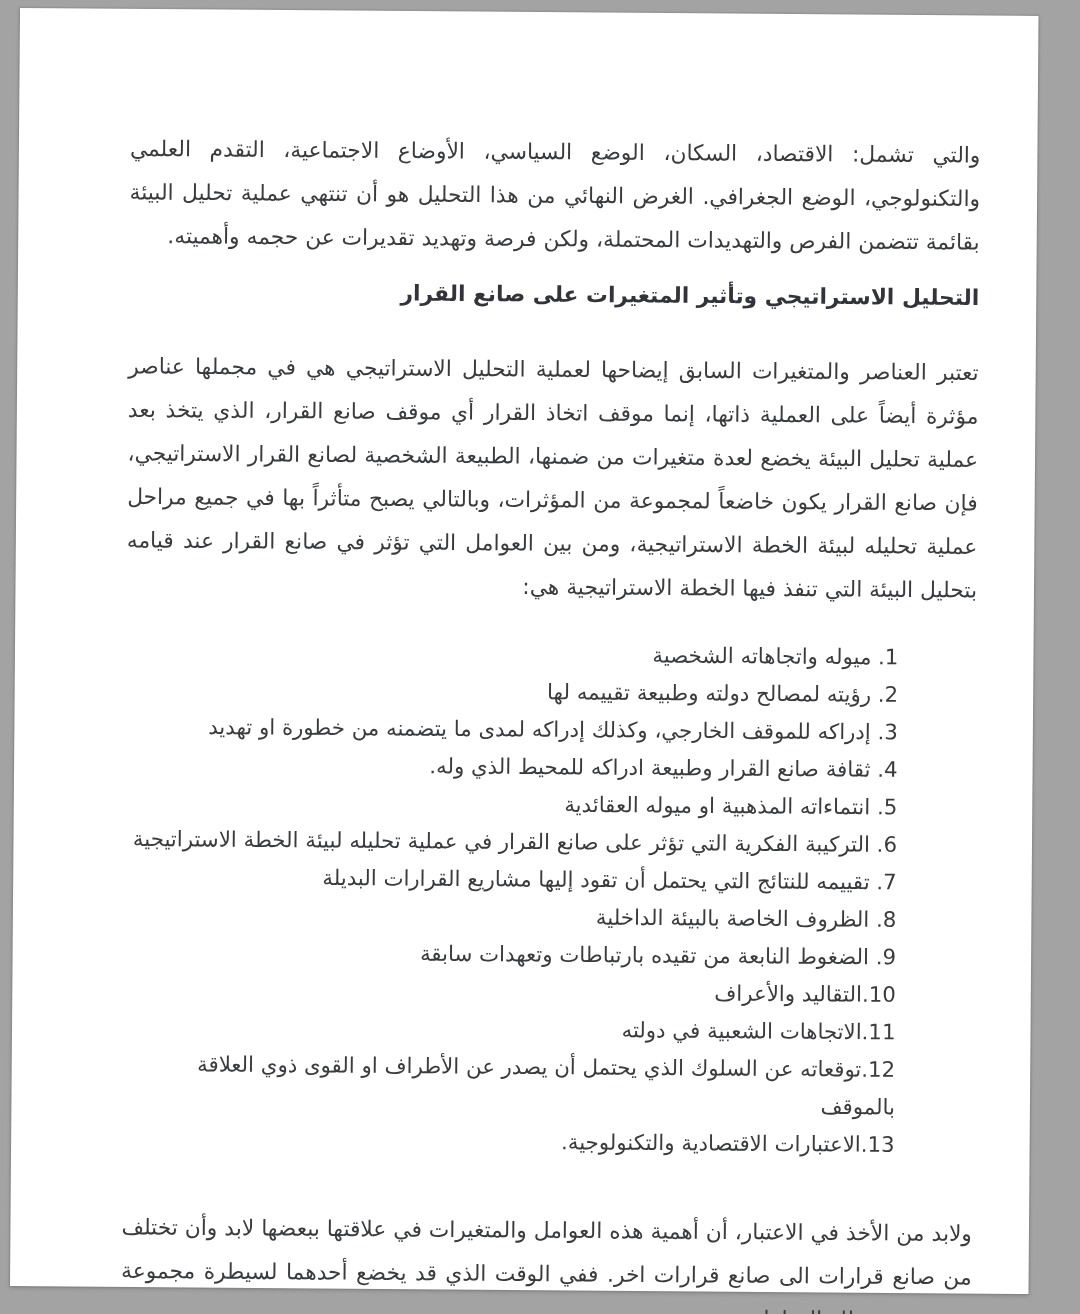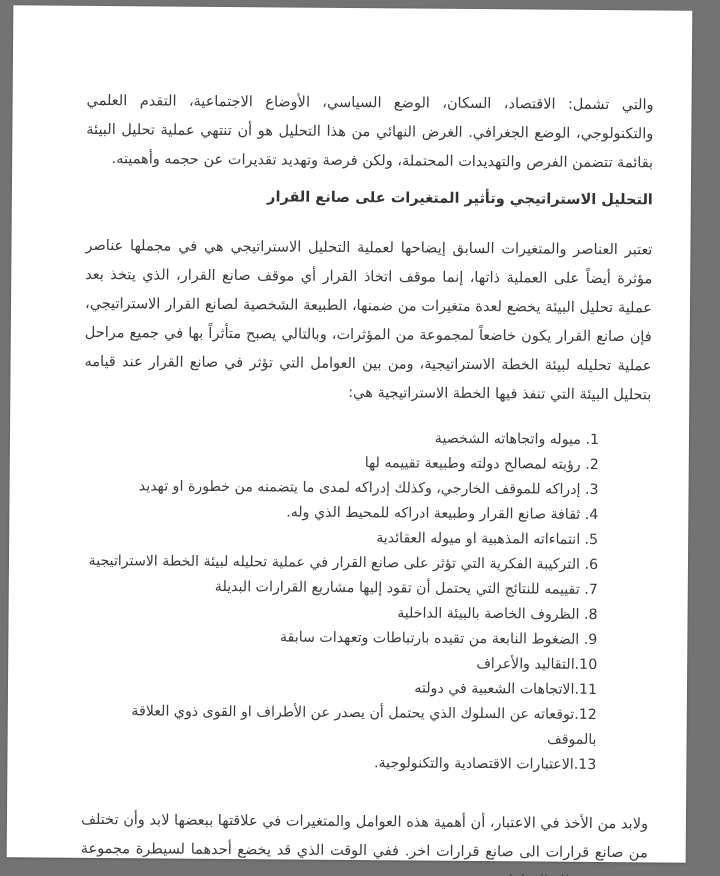--- a/index.html
+++ b/index.html
@@ -7,21 +7,21 @@
     padding: 0;
     width: 720px;
     height: 876px;
     overflow: hidden;
     font-family: "DejaVu Sans", sans-serif;
   }
   .backdrop {
     position: relative;
     width: 720px;
     height: 876px;
-    background: #737373;
+    background: #a3a3a3;
   }
   .doc-page {
     position: absolute;
     left: 10px;
     top: 8px;
     width: 679px;
     height: 852px;
     box-sizing: border-box;
     background: #ffffff;
     transform: rotate(0.45deg);

